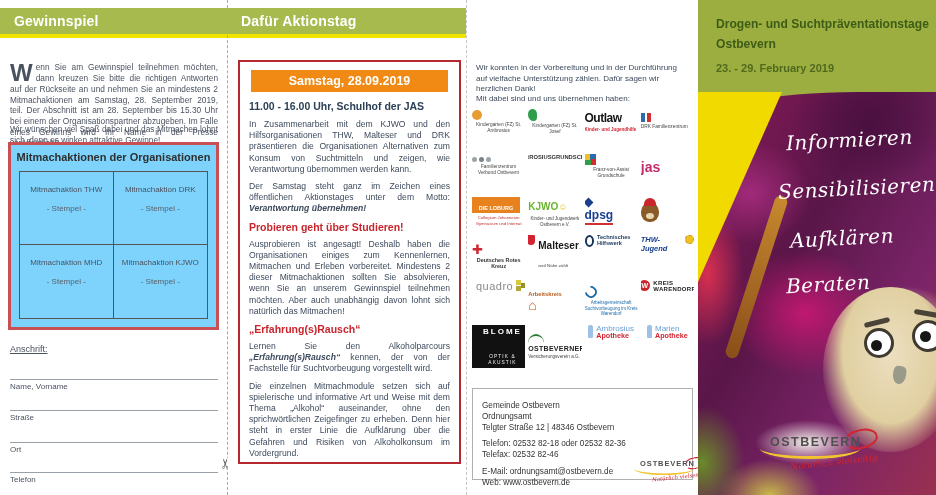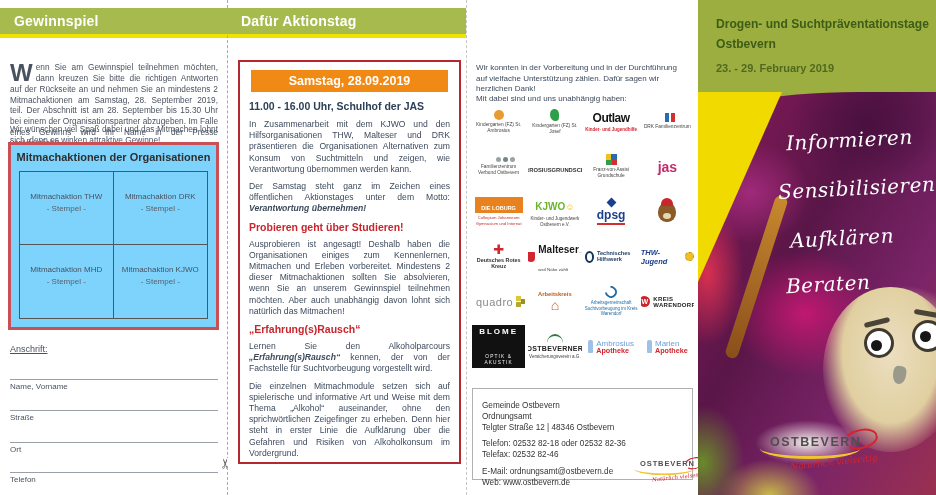--- a/index.html
+++ b/index.html
@@ -25,21 +25,21 @@
   .intro1 .dc{float:left;font-size:24px;line-height:19px;font-weight:600;margin:1px 3px 0 0}
   .intro2{position:absolute;left:10px;top:116px;width:208px;font-size:8.3px;line-height:10.8px;text-align:justify}
 
   .stampbox{position:absolute;left:8px;top:142px;width:211px;height:188px;border:3px solid #c94f55;background:#7dd3fc;box-sizing:border-box}
   .sb-title{margin:6px 4px 5px;text-align:center;font-weight:bold;font-size:11px;color:#2f2f2f}
   .sb-grid{position:absolute;left:8px;right:8px;top:26px;bottom:8px;display:grid;
            grid-template-columns:1fr 1fr;grid-template-rows:1fr 1fr;border:1px solid #555}
   .sb-cell{position:relative;text-align:center}
   .sb-cell:nth-child(1),.sb-cell:nth-child(3){border-right:1px solid #555}
   .sb-cell:nth-child(1),.sb-cell:nth-child(2){border-bottom:1px solid #555}
-  .sb-label{margin-top:20px;font-size:8px}
+  .sb-label{margin-top:13px;font-size:8px}
   .sb-stamp{position:absolute;left:0;right:0;top:44%;font-size:8px;color:#5a5f68}
 
   .anschrift{position:absolute;left:10px;top:344px;font-size:9px;text-decoration:underline}
   .fieldrow{position:absolute;left:10px;width:208px}
   .fline{border-top:1px solid #9aa0a8;height:0}
   .flabel{font-size:8px;margin-top:2px}
   .f0{top:379px}.f1{top:410px}.f2{top:442px}.f3{top:472px}
 
   
   .redbox{position:absolute;left:238px;top:60px;width:223px;height:404px;border:2.5px solid #b4292f;
@@ -49,21 +49,21 @@
   .mtime{font-weight:bold;color:#2c4158;font-size:10.5px;margin:0 0 7px}
   .redbox p{font-size:8.6px;line-height:11.2px;text-align:justify;color:#3d4a5c;margin:0 0 6px}
   .bolditalic{font-weight:bold;font-style:italic}
   .rh{color:#c9252c;font-weight:bold;font-size:10.5px;margin:4px 0 6px}
 
   
   .thx1{position:absolute;left:476px;top:55px;width:214px;font-size:8px;line-height:10.5px;color:#3d4a5c}
   .thx2{position:absolute;left:476px;top:86px;width:214px;font-size:8px;color:#3d4a5c}
   .logogrid{position:absolute;left:472px;top:100px;width:222px;height:268px;display:grid;
             grid-template-columns:repeat(4,1fr);grid-auto-rows:1fr;gap:2px 3px}
-  .tile{display:flex;flex-direction:column;align-items:center;justify-content:center;gap:2px;text-align:center;overflow:hidden}
+  .tile{display:flex;flex-direction:column;align-items:flex-start;justify-content:center;gap:2px;text-align:center;overflow:hidden}
   .tile.row{flex-direction:row;gap:3px;text-align:left}
   .tile .sub{font-size:4.8px;line-height:5.8px;color:#444}
   .tile .main{font-weight:bold;color:#222}
   .t0 .g{width:10px;height:10px;border-radius:50%;background:#e89b30}
   .t1 .g{width:9px;height:12px;border-radius:50% 50% 40% 60%;background:#2f9e49}
   .t2 .main{font-size:12px;color:#141414;letter-spacing:-.5px}
   .t2 .sub{color:#d22530;font-weight:bold;font-size:4.5px}
   .t3 .g{width:4px;height:9px;background:#2b6cb0;box-shadow:6px 0 0 #d23030}
   .t4 .g{width:5px;height:5px;border-radius:50%;background:#9aa3a8;box-shadow:7px 0 0 #7a8388,14px 0 0 #9aa3a8}
   .t5 .g{width:12px;height:12px;border-radius:50%;background:conic-gradient(#c42a6a,#f08a14,#2f9e49,#2b6cb0,#c42a6a)}
@@ -225,21 +225,21 @@
     <p>In Zusammenarbeit mit dem KJWO und den Hilfsorganisationen THW, Malteser und DRK präsentieren die Organisationen Alternativen zum Konsum von Suchtmitteln und zeigen, wie Verantwortung übernommen werden kann.</p>
     <p><span>Der Samstag steht ganz im Zeichen eines öffentlichen Aktionstages unter dem Motto: </span><span class="bolditalic">Verantwortung übernehmen!</span></p>
     <div class="rh">Probieren geht über Studieren!</div>
     <p>Ausprobieren ist angesagt! Deshalb haben die Organisationen einiges zum Kennenlernen, Mitmachen und Erleben vorbereitet. Mindestens 2 dieser Mitmachaktionen sollten Sie absolvieren, wenn Sie an unserem Gewinnspiel teilnehmen möchten. Aber auch unabhängig davon lohnt sich natürlich das Mitmachen!</p>
     <div class="rh">„Erfahrung(s)Rausch“</div>
     <p><span>Lernen Sie den Alkoholparcours </span><span class="bolditalic">„Erfahrung(s)Rausch“</span><span> kennen, der von der Fachstelle für Suchtvorbeugung vorgestellt wird.</span></p>
     <p>Die einzelnen Mitmachmodule setzen sich auf spielerische und informative Art und Weise mit dem Thema „Alkohol“ auseinander, ohne den sprichwörtlichen Zeigefinger zu erheben. Denn hier steht in erster Linie die Aufklärung über die Gefahren und Risiken von Alkoholkonsum im Vordergrund.</p>
   </div>
 
   <p class="thx1">Wir konnten in der Vorbereitung und in der Durchführung auf vielfache Unterstützung zählen. Dafür sagen wir herzlichen Dank!</p>
-  <p class="thx2">Mit dabei sind und uns unabhängig haben:</p>
+  <p class="thx2">Mit dabei sind und uns übernehmen haben:</p>
 
   <div class="logogrid">
     <div class="tile t0">
         <span class="g"></span>
         <span class="sub">Kindergarten (FZ) St. Ambrosius</span>
       </div>
     <div class="tile t1">
         <span class="g"></span>
         <span class="sub">Kindergarten (FZ) St. Josef</span>
       </div>

